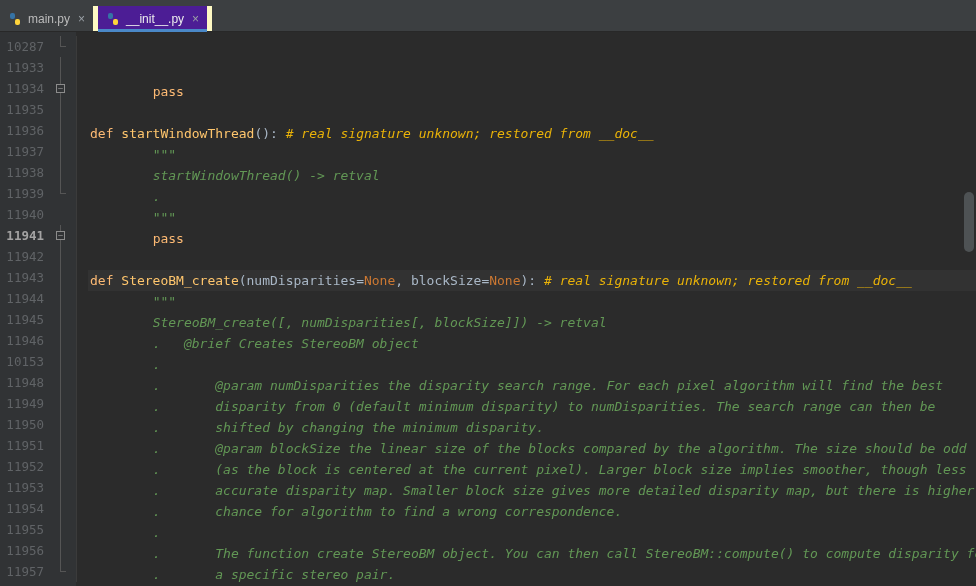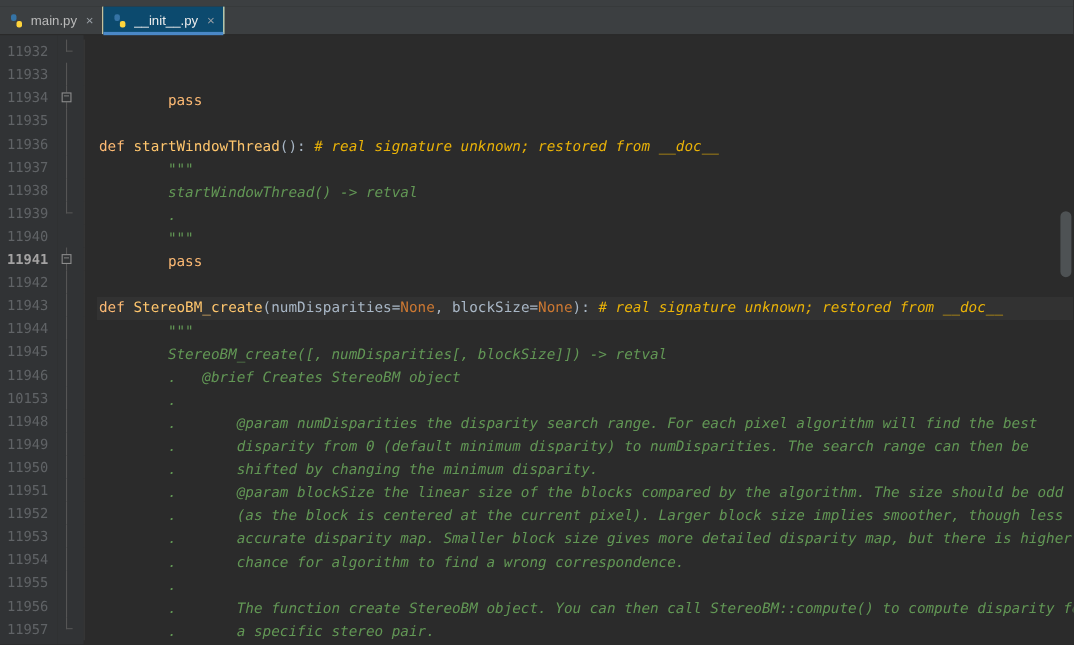--- a/index.html
+++ b/index.html
@@ -19,26 +19,26 @@
     align-items: stretch;
     border-bottom: 1px solid #282828;
     font-family: "Segoe UI","Helvetica Neue",Arial,sans-serif;
     font-size: 12px;
   }
   .tab {
     display: flex; align-items: center;
     padding: 0 8px 0 8px;
     gap: 6px;
     color: #bbbbbb;
-    border-right: 1px solid #fef9c3;
+    border-right: 5px solid #fef9c3;
     cursor: pointer;
     position: relative;
   }
   .tab.active {
-    background: #0c4a6e;
+    background: #4c1d95;
     color: #eeeeee;
   }
   .tab.active::after {
     content: "";
     position: absolute; left:0; right:0; bottom:-1px; height:3px;
     background: #4a88c7;
   }
   .tab .closeglyph { color: #9aa0a6; font-size: 12px; margin-left:2px;}
   .py-icon {
     width:14px; height:14px; flex:0 0 14px;
@@ -149,21 +149,21 @@
           <rect x="7" y="7" width="5" height="6" rx="2" fill="#ffd43b"></rect>
         </svg>
     </span>
     <span>__init__.py</span>
     <span class="closeglyph">×</span>
   </div>
 </div>
 
 <div class="editor">
   <div class="gutter" id="gutter">
-      <div class="ln">11932</div>
+      <div class="ln">10287</div>
       <div class="ln">11933</div>
       <div class="ln">11934</div>
       <div class="ln">11935</div>
       <div class="ln">11936</div>
       <div class="ln">11937</div>
       <div class="ln">11938</div>
       <div class="ln">11939</div>
       <div class="ln">11940</div>
       <div class="ln current">11941</div>
       <div class="ln">11942</div>

